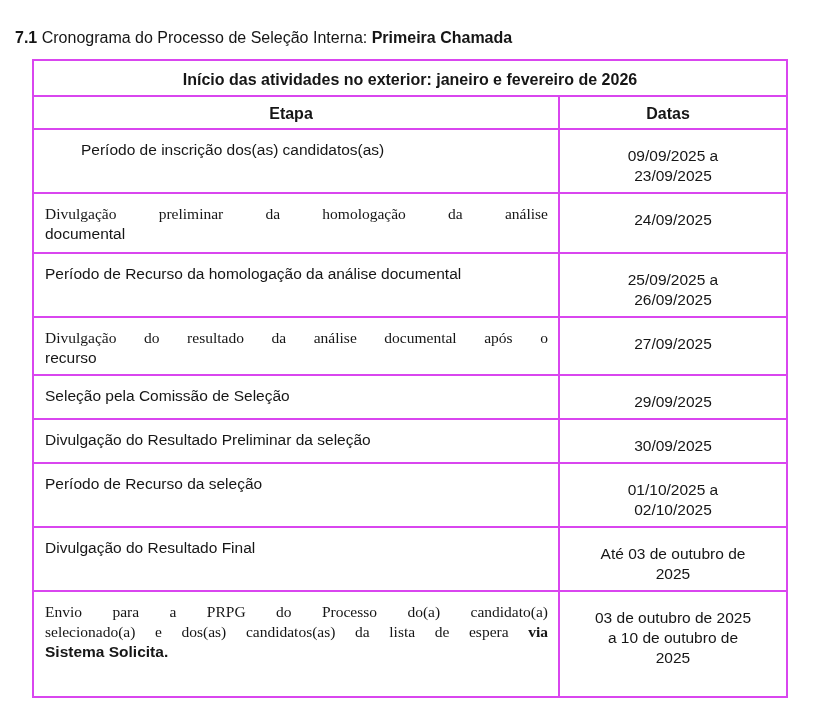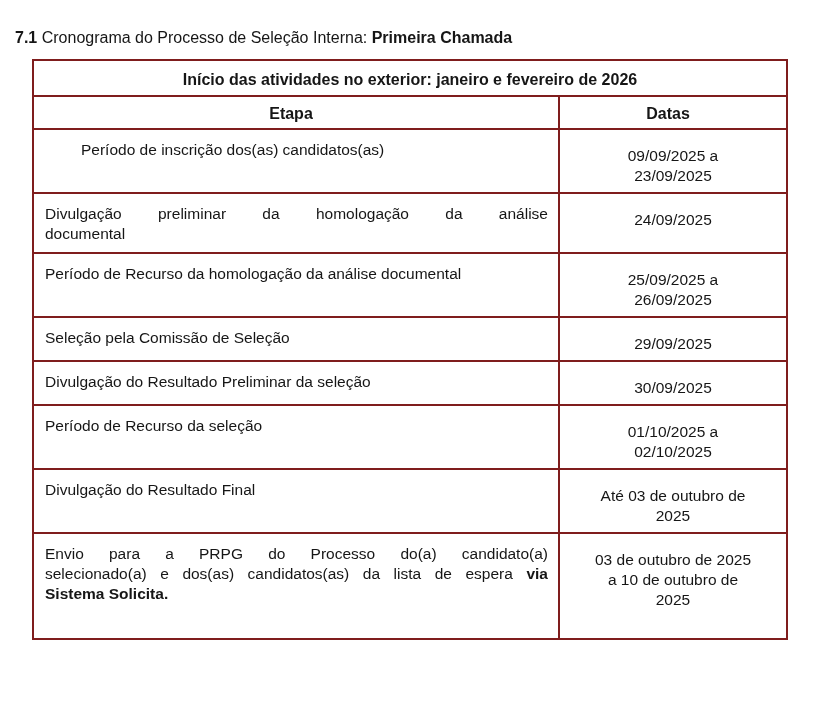--- a/index.html
+++ b/index.html
@@ -13,34 +13,34 @@
     white-space:nowrap;
   }
   .title .b{font-weight:bold;}
   table.schedule{
     position:absolute;left:32px;top:59px;width:754px;
     border-collapse:collapse;table-layout:fixed;
   }
   col.c-etapa{width:526px;}
   col.c-datas{width:228px;}
   th,td{
-    border:2px solid #7f1d1d;box-sizing:border-box;vertical-align:top;
+    border:2px solid #d946ef;box-sizing:border-box;vertical-align:top;
     font-size:15.5px;line-height:20px;font-weight:normal;
   }
   th.banner{
     height:36px;padding:9px 8px 5px 8px;text-align:center;
     font-weight:bold;font-size:16px;
   }
   th.colhead{
     height:31px;padding:7px 18px 4px 8px;text-align:center;
     font-weight:bold;font-size:16px;
   }
   td.etapa{padding:10px 10px 6px 11px;text-align:left;}
   td.etapa .line{text-align:left;}
-  td.etapa .line.stretch{text-align:justify;text-align-last:justify;}
+  td.etapa .line.stretch{text-align:justify;text-align-last:justify;font-family:Liberation Serif, serif;}
   td.datas{
     padding:16px 6px 6px 6px;text-align:center;white-space:pre-line;
   }
   .b{font-weight:bold;}
 </style>
 </head>
 <body>
 
 <div class="title" id="title"><span class="b">7.1</span><span> Cronograma do Processo de Seleção Interna: </span><span class="b">Primeira Chamada</span></div>
 
@@ -74,20 +74,27 @@
         <td class="datas">24/09/2025</td>
       </tr>
       <tr>
         <td class="etapa" style="height: 60px; margin-left: 32px;">
           <div class="line"><span>Período de Recurso da homologação da análise documental</span></div>
         </td>
         <td class="datas">25/09/2025 a
 26/09/2025</td>
       </tr>
       <tr>
+        <td class="etapa" style="height: 57px;">
+          <div class="line stretch"><span>Divulgação do resultado da análise documental após o</span></div>
+          <div class="line"><span>recurso</span></div>
+        </td>
+        <td class="datas">27/09/2025</td>
+      </tr>
+      <tr>
         <td class="etapa" style="height: 38px;">
           <div class="line"><span>Seleção pela Comissão de Seleção</span></div>
         </td>
         <td class="datas">29/09/2025</td>
       </tr>
       <tr>
         <td class="etapa" style="height: 42px;">
           <div class="line"><span>Divulgação do Resultado Preliminar da seleção</span></div>
         </td>
         <td class="datas">30/09/2025</td>

